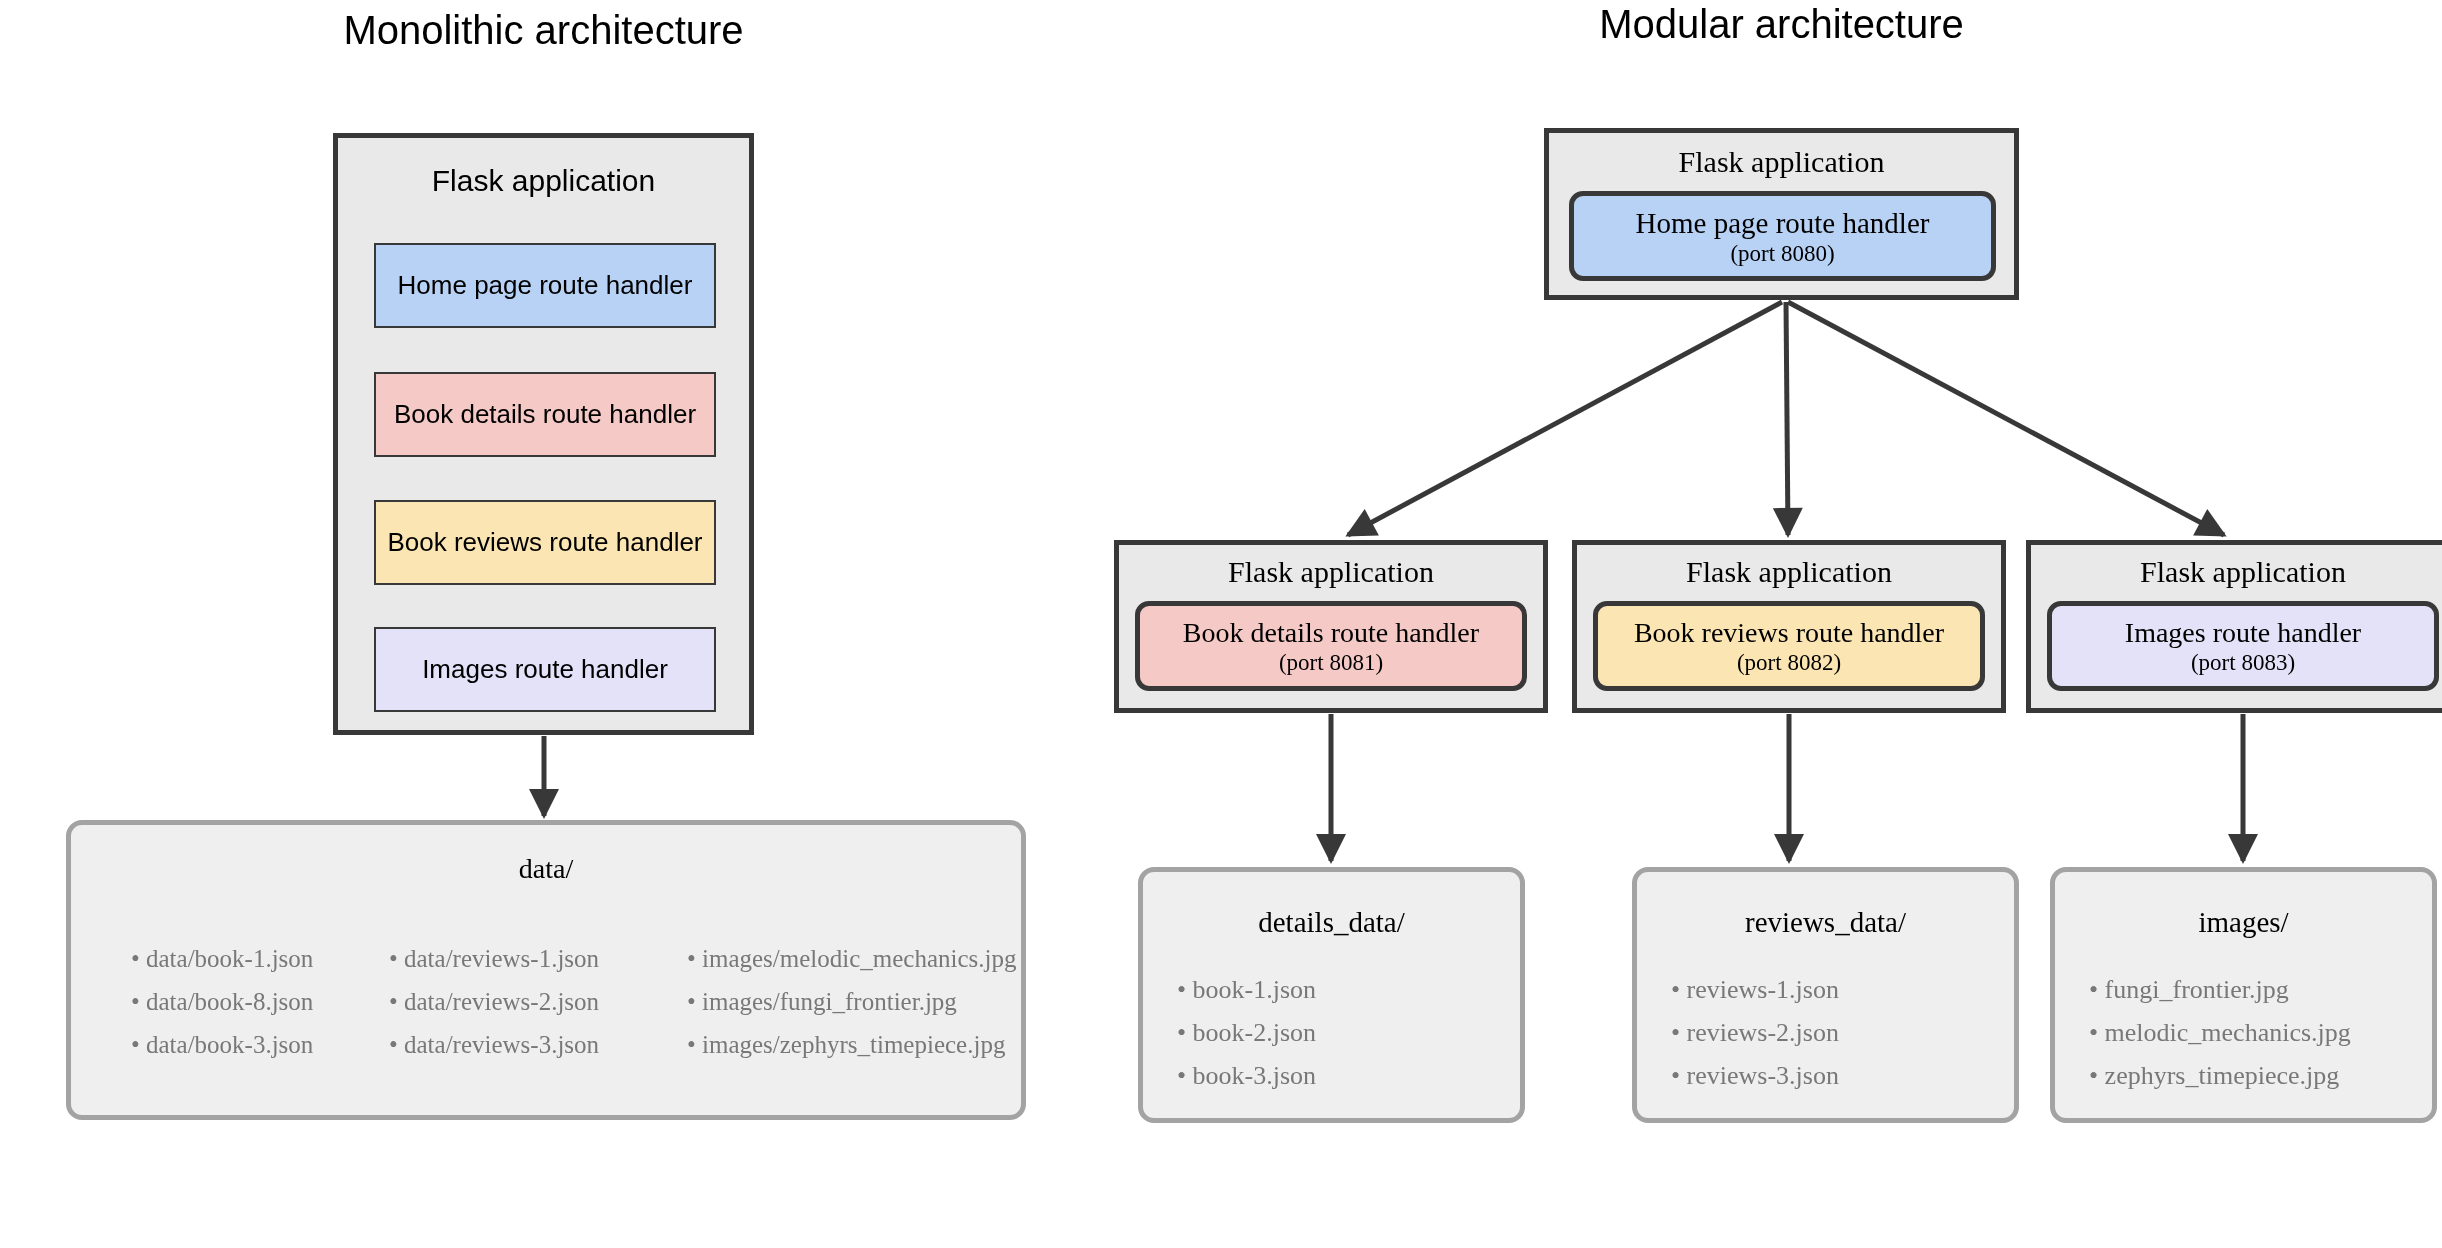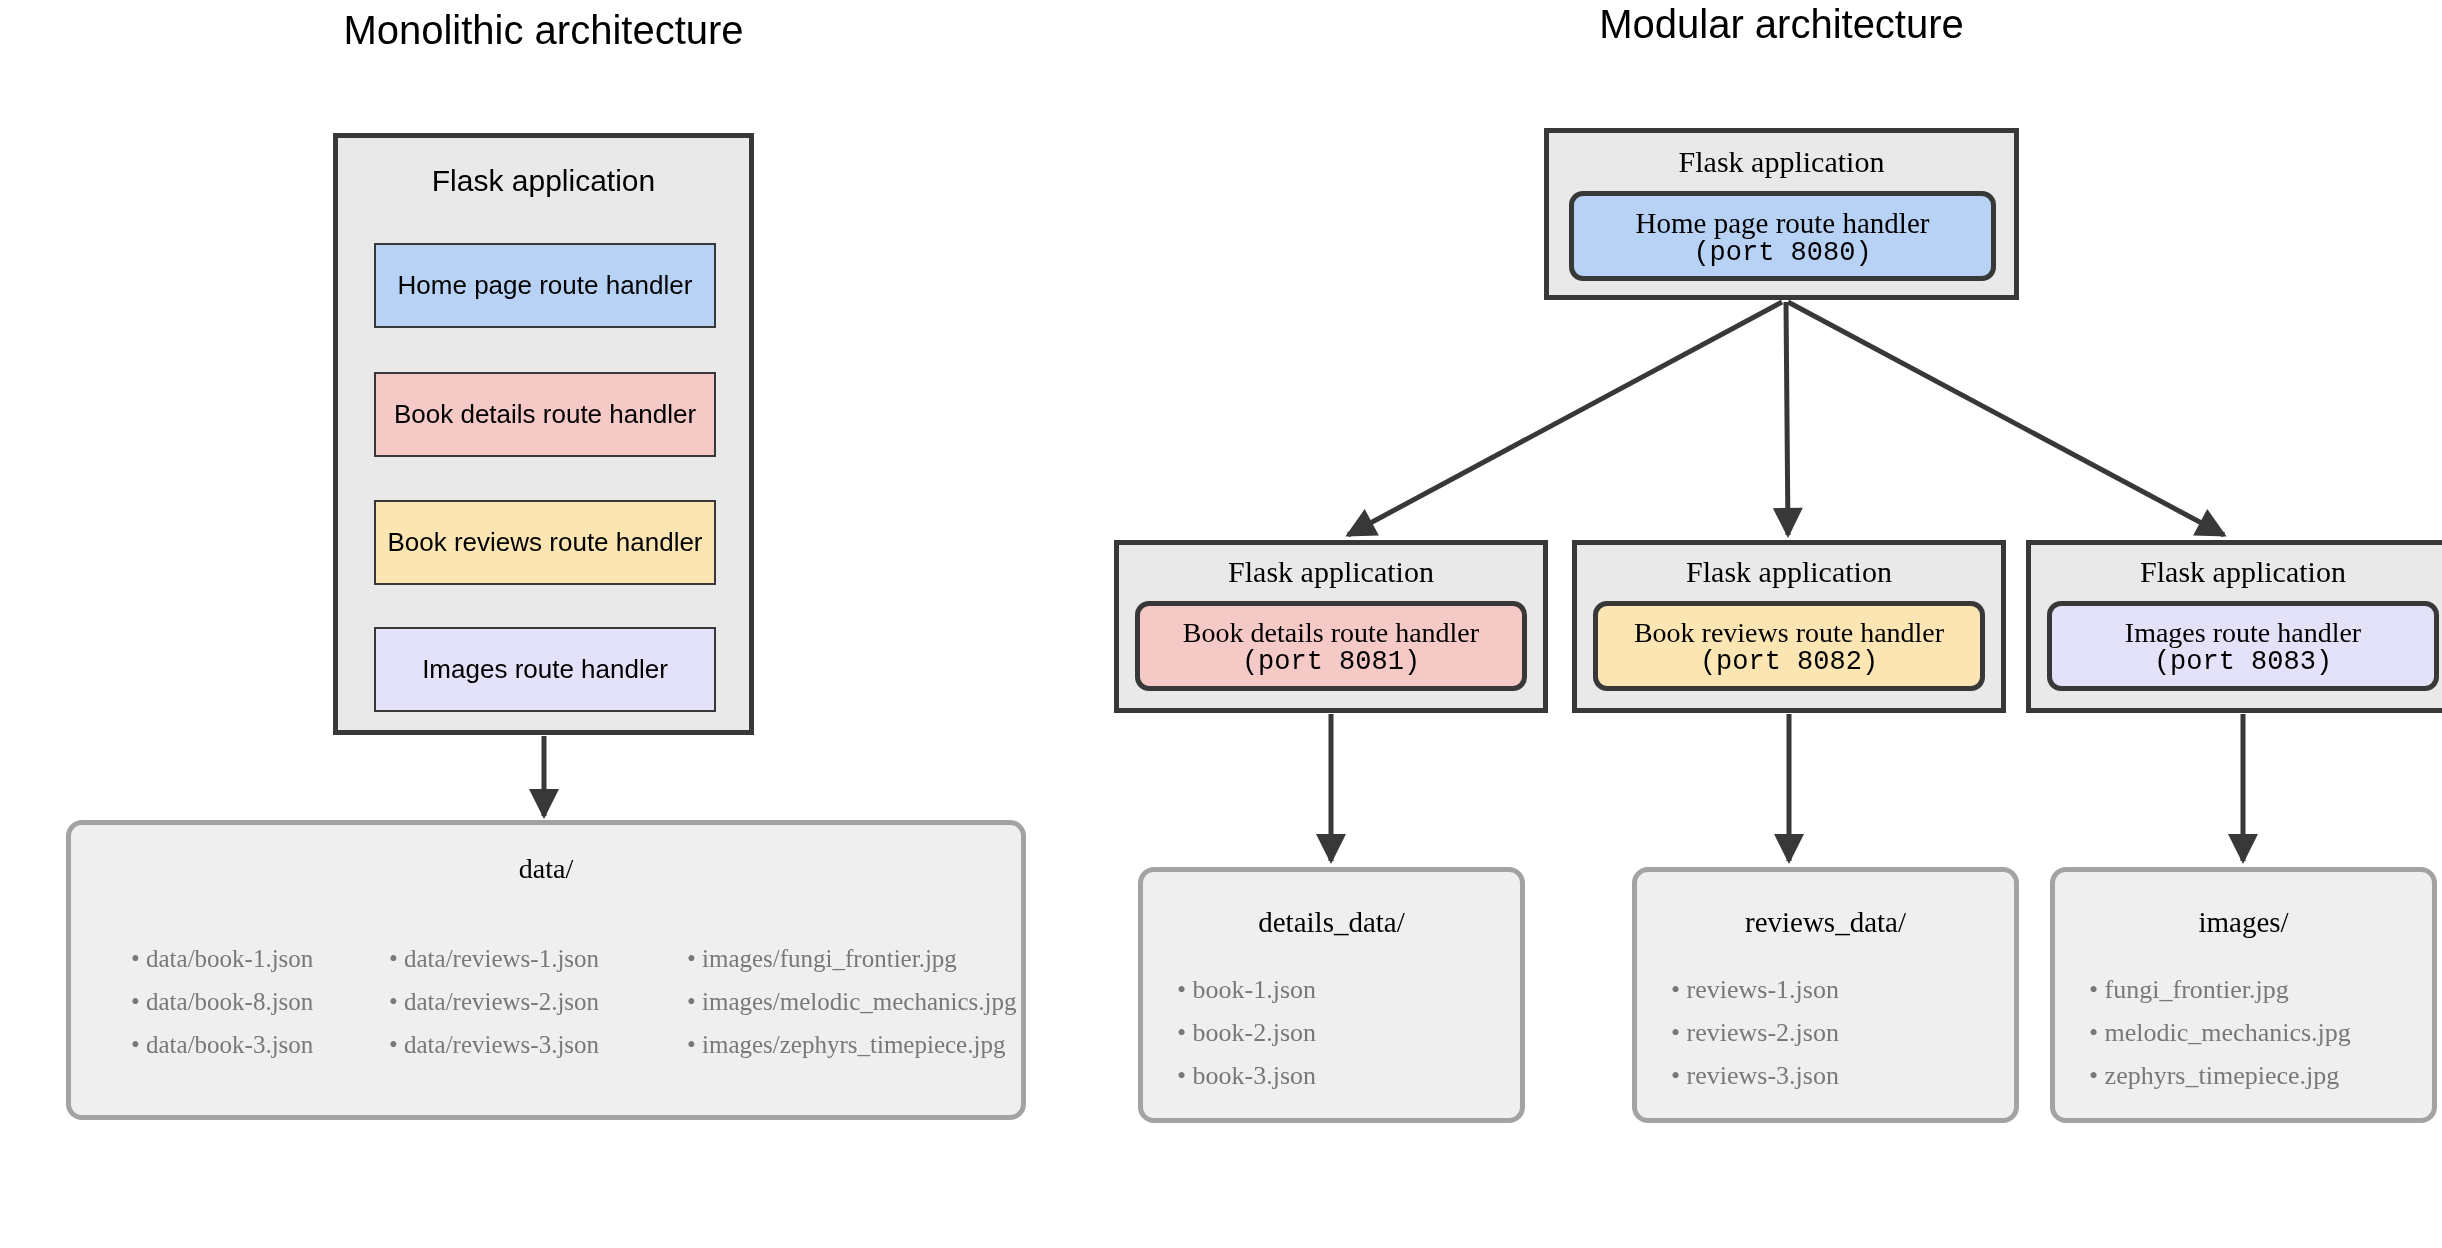--- a/index.html
+++ b/index.html
@@ -110,21 +110,21 @@
     display: flex;
     flex-direction: column;
     align-items: center;
     justify-content: center;
     font-family: "Liberation Serif", serif;
     color: #000000;
     white-space: nowrap;
   }
   .root-app .rounded-handler { left: 20px; top: 58px; width: 427px; height: 90px; }
   .rh-line1 { font-size: 29px; line-height: 34px; }
-  .rh-line2 { font-size: 27px; line-height: 27px; font-family: Liberation Mono, monospace; }
+  .rh-line2 { font-size: 23px; line-height: 27px; }
 
   .svc { top: 540px; width: 434px; height: 173px; }
   .svc1 { left: 1078px; }
   .svc2 { left: 1536px; }
   .svc3 { left: 1990px; }
   .svc .app-label { padding-top: 10px; font-size: 30px; }
   .svc .rounded-handler { left: 16px; top: 56px; width: 392px; height: 90px; }
   .svc .rh-line1 { font-size: 28px; line-height: 33px; }
 
   .store { top: 867px; width: 387px; height: 256px; }
@@ -181,22 +181,22 @@
       <li>data/book-1.json</li>
       <li>data/book-8.json</li>
       <li>data/book-3.json</li>
     </ul>
     <ul class="file-list fl-col2">
       <li>data/reviews-1.json</li>
       <li>data/reviews-2.json</li>
       <li>data/reviews-3.json</li>
     </ul>
     <ul class="file-list fl-col3">
+      <li>images/melodic_mechanics.jpg</li>
       <li>images/fungi_frontier.jpg</li>
-      <li>images/melodic_mechanics.jpg</li>
       <li>images/zephyrs_timepiece.jpg</li>
     </ul>
   </div>
 
   <div class="diagram-title mod-title">Modular architecture</div>
 
   <div class="app-box root-app">
     <div class="app-label">Flask application</div>
     <div class="rounded-handler" style="background-color: rgb(183, 210, 245);">
       <div class="rh-line1">Home page route handler</div>

